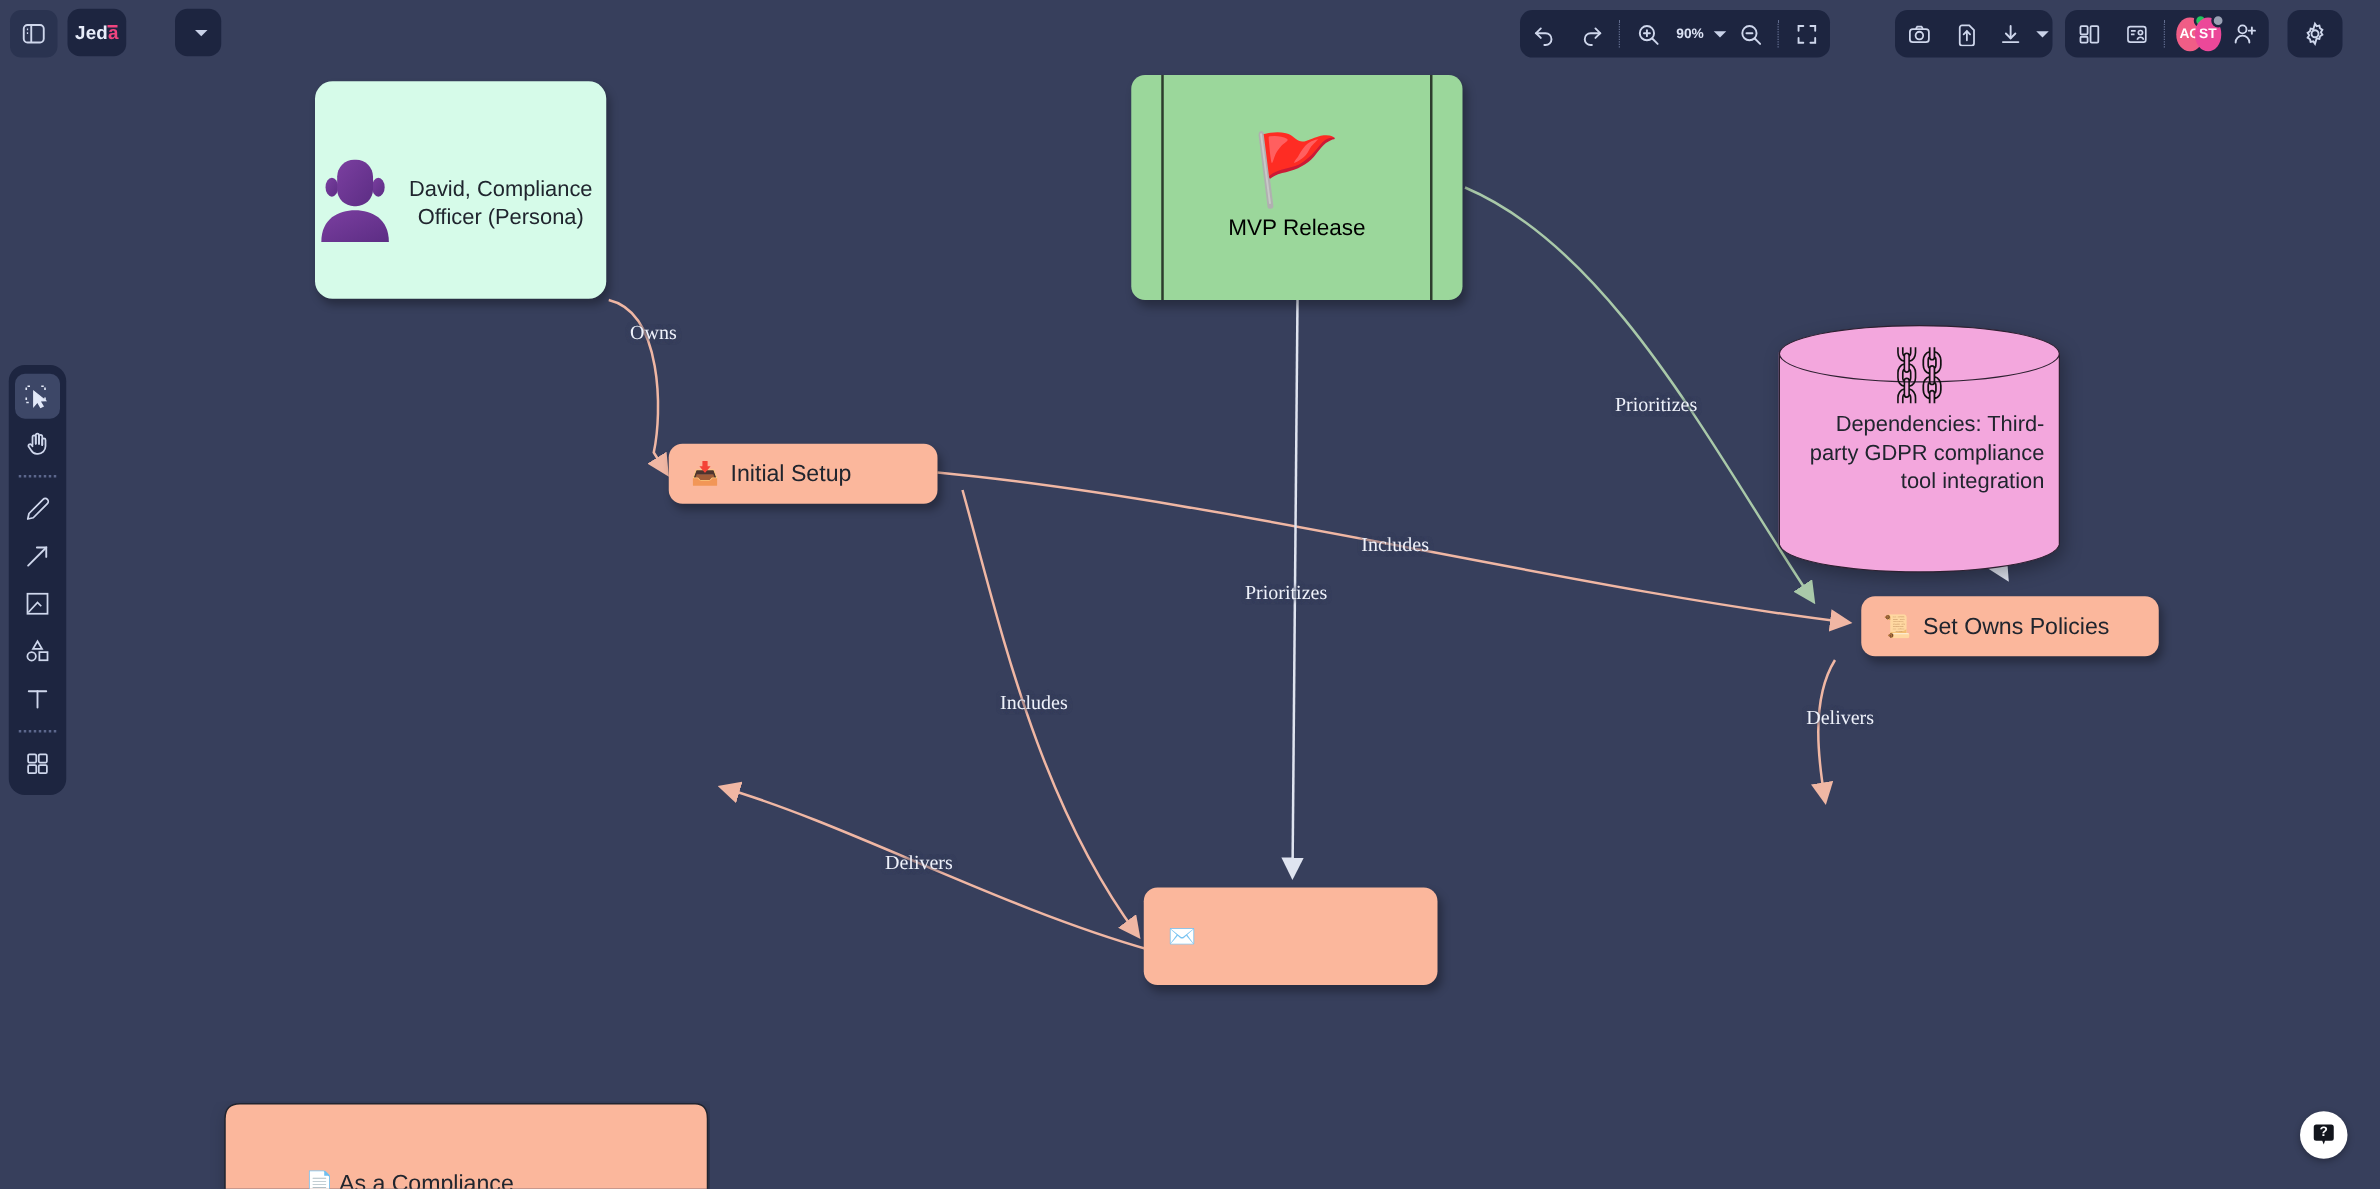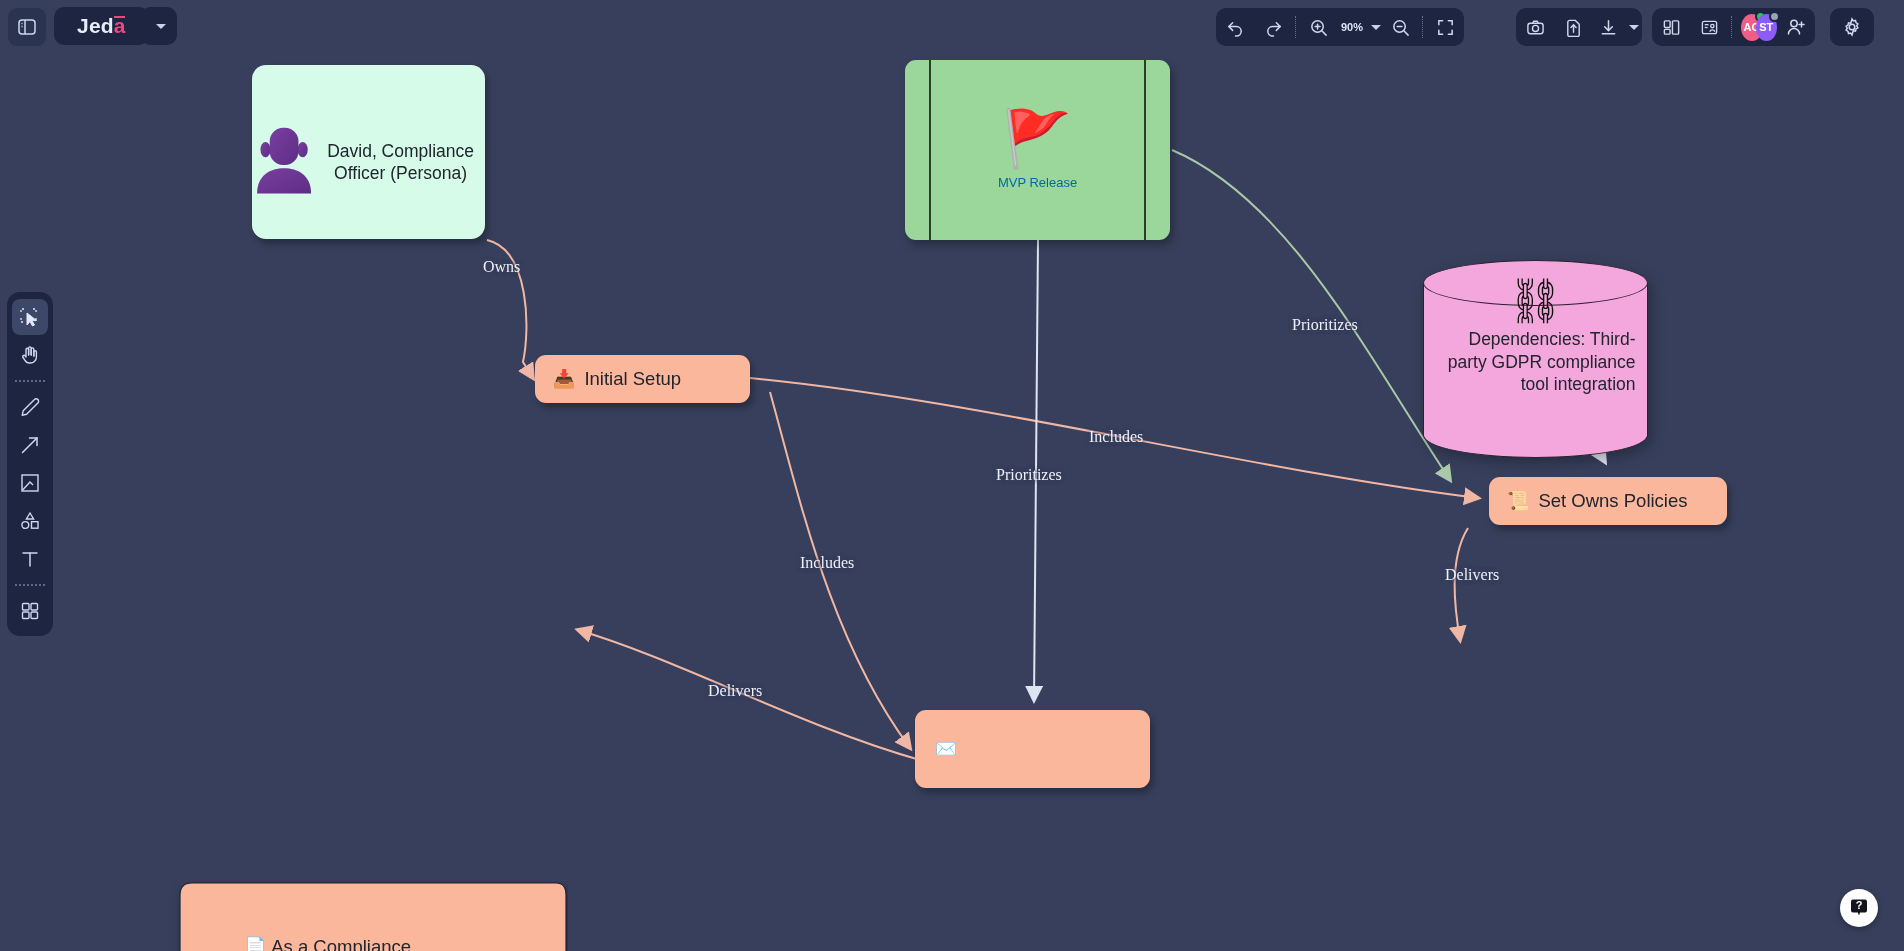--- a/index.html
+++ b/index.html
@@ -24,23 +24,23 @@
     color:#d4dbef; cursor:pointer;
   }
   .tb-sep { width:1px; height:22px; border-left:1px dotted #5d6party; border-left:1px dotted #626d8f; margin:0 3px; }
 
   .sidebar-toggle {
     position:absolute; left:8px; top:8px; width:38px; height:38px;
     background:#2a3350; border-radius:9px; display:flex; align-items:center; justify-content:center;
     cursor:pointer;
   }
   .logo-jeda {
-    position:absolute; left:54px; top:7px; height:38px; padding:0 23px;
+    position:absolute; left:54px; top:7px; height:38px; padding:0 6px;
     background:#1d2540; border-radius:10px; display:flex; align-items:center;
-    font-size:21px; font-weight:700; color:#e8edfa; letter-spacing:.2px; cursor:pointer;
+    font-size:15px; font-weight:700; color:#e8edfa; letter-spacing:.2px; cursor:pointer;
   }
   .logo-jeda .accent { color:#f0457f; position:relative; }
   .logo-jeda .accent::before{
     content:""; position:absolute; left:0; right:1px; top:2px; height:2px; background:#f0457f;
   }
   .logo-ai {
     position:absolute; left:140px; top:7px; height:38px; padding:0 11px;
     background:#1d2540; border-radius:10px; display:flex; align-items:center; gap:5px;
     font-size:20px; font-weight:700; color:#f0457f; cursor:pointer;
   }
@@ -51,21 +51,21 @@
   .zoom-label { font-size:11px; font-weight:700; color:#dde4f5; padding:0 4px; }
 
   
   .avatar {
     width:27px;height:27px;border-radius:50%;
     display:flex;align-items:center;justify-content:center;
     font-size:11px;font-weight:700;color:#fff; position:relative; cursor:pointer;
   }
   .avatar .dot { position:absolute; top:-3px; right:-3px; width:11px;height:11px;border-radius:50%; border:2px solid #1d2540;}
   .av-ao { background:#f05d86; margin-left:6px; }
-  .av-st { background:#8b5cf6; margin-left:-7px; }
+  .av-st { background:#ec4899; margin-left:-7px; }
 
   
   .tools {
     position:absolute; left:7px; top:292px; width:46px;
     background:#1d2540; border-radius:13px; padding:7px 0;
     display:flex; flex-direction:column; align-items:center; gap:2px; z-index:35;
   }
   .tool {
     width:36px;height:36px;border-radius:8px;
     display:flex;align-items:center;justify-content:center; color:#cfd7ec; cursor:pointer;
@@ -99,21 +99,21 @@
   
   .milestone {
     width:265px;height:180px;background:#9bd79b;border-radius:11px;
     box-shadow:3px 5px 8px rgba(0,0,0,.30);
     position:relative; display:flex; flex-direction:column; align-items:center; justify-content:center;
   }
   .milestone::before,.milestone::after{
     content:""; position:absolute; top:0; bottom:0; width:2px; background:#2d3c2d;
   }
   .milestone::before{ left:24px; } .milestone::after{ right:24px; }
-  .ms-label { font-size:13px; color:#0369a1; margin-top:8px; }
+  .ms-label { font-size:18px; color:#000000; margin-top:8px; }
 
   
   .cylinder {
     width:225px;height:198px; position:relative;
     filter: drop-shadow(3px 5px 7px rgba(0,0,0,.30));
   }
   .cyl-body {
     position:absolute; left:0; top:22px; width:225px;height:154px;
     background:#f3a7dd; border-left:1.5px solid #2d2030; border-right:1.5px solid #2d2030;
   }
@@ -181,21 +181,21 @@
 
       <path d="M1172,150 C 1290,200 1370,360 1450,480" fill="none" stroke="#a9c9a9" stroke-width="2" marker-end="url(#ah-green)"></path>
 
       <path d="M1547,298 C 1542,350 1580,420 1605,462" fill="none" stroke="#dfe4f0" stroke-width="2" marker-end="url(#ah-white)"></path>
 
       <path d="M1468,528 C 1448,560 1455,610 1460,640" fill="none" stroke="#f0b7a4" stroke-width="2" marker-end="url(#ah-peach)"></path>
 
       <path d="M920,760 C 800,726 680,660 578,630" fill="none" stroke="#f0b7a4" stroke-width="2" marker-end="url(#ah-peach)"></path>
     </svg>
 
-    <div class="edge-label" style="left:483px; top:258px;">Owns</div>
+    <div class="edge-label" style="left:504px; top:258px;">Owns</div>
     <div class="edge-label" style="left:1089px; top:428px;">Includes</div>
     <div class="edge-label" style="left:800px; top:554px;">Includes</div>
     <div class="edge-label" style="left:996px; top:466px;">Prioritizes</div>
     <div class="edge-label" style="left:1292px; top:316px;">Prioritizes</div>
     <div class="edge-label" style="left:1533px; top:384px;">Depends on</div>
     <div class="edge-label" style="left:1445px; top:566px;">Delivers</div>
     <div class="edge-label" style="left:708px; top:682px;">Delivers</div>
 
     <div class="node persona" style="left:252px; top:65px;">
       <svg width="76" height="82" viewBox="0 0 76 82">

